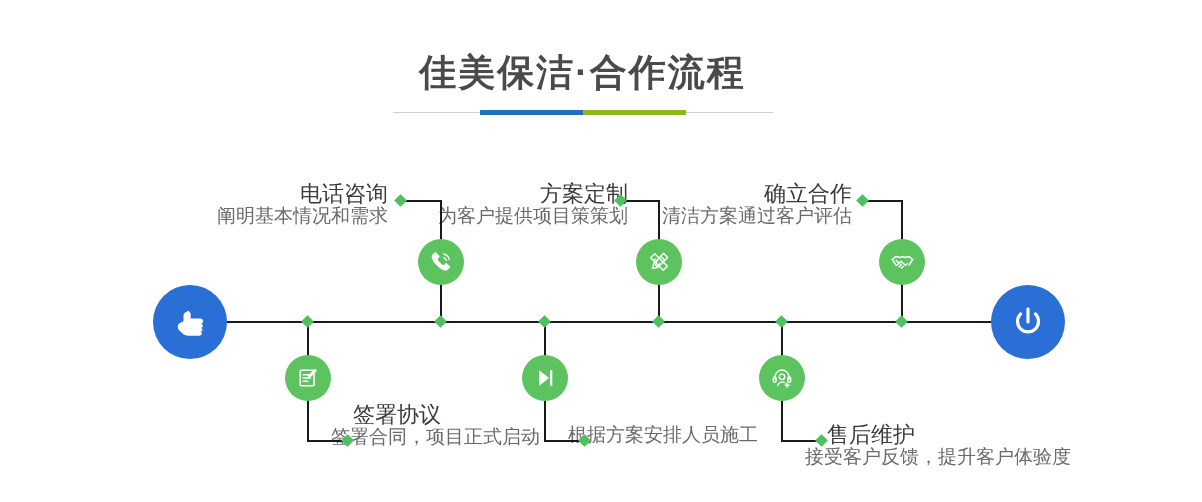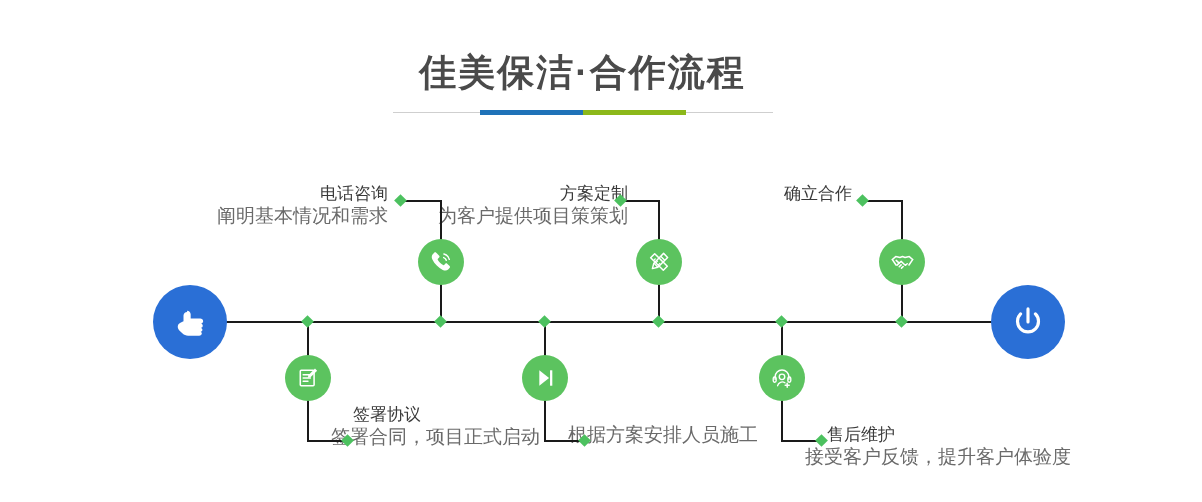--- a/index.html
+++ b/index.html
@@ -124,21 +124,21 @@
     transform: rotate(45deg);
     z-index: 2;
   }
 
   .step-label {
     position: absolute;
     color: #3d3d3d;
     white-space: nowrap;
   }
   .step-title {
-    font-size: 17px;
+    font-size: 22px;
     color: #3a3a3a;
     line-height: 22px;
   }
   .step-desc {
     font-size: 19px;
     color: #6a6a6a;
     line-height: 22px;
   }
   .step-label.above { text-align: right; }
   .step-label.below { text-align: left; }
@@ -279,20 +279,21 @@
         <path fill="none" stroke="#ffffff" stroke-width="1.8" stroke-linejoin="round" stroke-linecap="round" d="M4 12.5l4-3.5 5 1 3-1 3 1 5-1 4 3.5"></path>
         <path fill="none" stroke="#ffffff" stroke-width="1.8" stroke-linejoin="round" stroke-linecap="round" d="M8.5 13.5l3.5 3.2 2.4-2 2.3 2.2 2.6 2.4 2.3-1.8"></path>
         <path fill="none" stroke="#ffffff" stroke-width="1.8" stroke-linejoin="round" stroke-linecap="round" d="M12 16.7l-2.5 2.4M14.4 18.8l-2.3 2.2M16.8 20.8l-2 1.9"></path>
         <path fill="none" stroke="#ffffff" stroke-width="1.8" stroke-linejoin="round" stroke-linecap="round" d="M4 12.5l4.3 6.5M28 12.5l-4.3 6.5"></path>
       </svg>
     </span>
   </div>
 
   <div class="step-label above" style="left:590px; top:183px; width:262px;">
     <div class="step-title">确立合作</div>
+    <div class="step-desc">清洁方案通过客户评估</div>
   </div>
 
   <div class="connector v" style="left:781px; top:321px; height:120px;"></div>
   <div class="connector h" style="left:781px; top:440px; width:40px;"></div>
   <div class="diamond" style="left:817px; top:436px;"></div>
   <div class="diamond" style="left:777px; top:317px;"></div>
 
   <div class="node" style="left:759px; top:355px; background:#5cc35f">
     <span>
       <svg width="26" height="26" viewBox="0 0 32 32">

